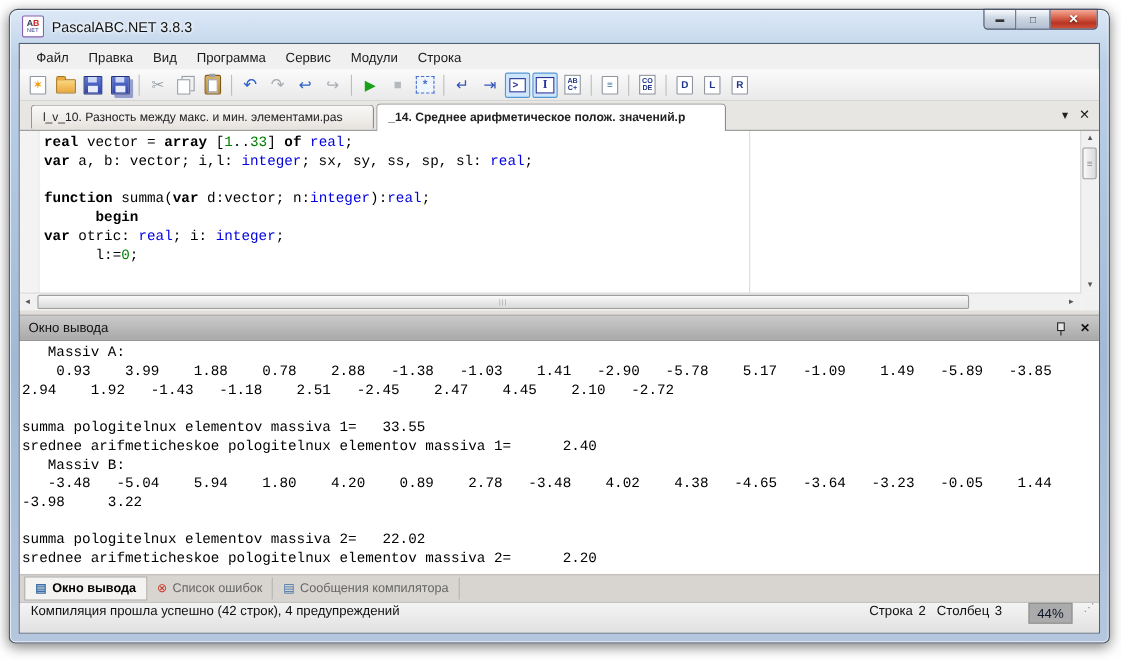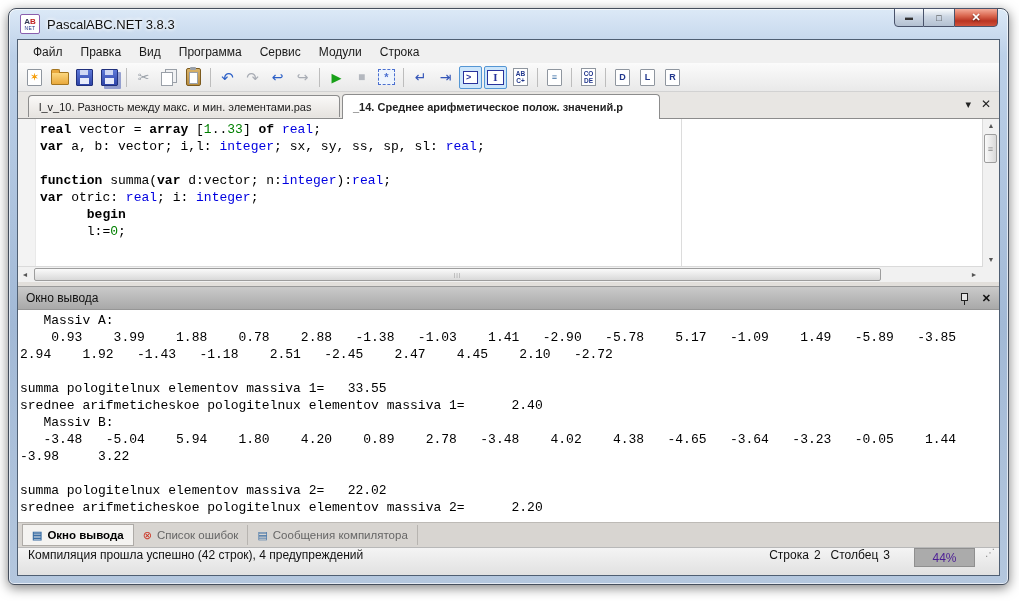--- a/index.html
+++ b/index.html
@@ -115,22 +115,22 @@
   .btab{display:flex;align-items:center;gap:5px;height:20px;padding:0 9px;font-size:11.5px;color:#666;border-right:1px solid #b7b4b0;white-space:nowrap}
   .btab.active{background:#f4f3f1;color:#000;font-weight:bold;border:1px solid #aeaba7}
   .bticon{font-size:11px;line-height:1}
 
   
   .statusbar{height:27px;flex:0 0 auto;background:linear-gradient(#f4f4f4,#e1e1e1);border-top:1px solid #b8b8b8;
     display:flex;align-items:flex-start;padding:0 6px;font-size:12px;color:#111}
   .sb-left{flex:1;padding-left:4px}
   .sb-pair{margin-right:10px}
   .sb-val{margin-left:5px}
-  .sb-zoom{width:61px;height:19px;background:#ababab;border:1px solid #8f8f8f;box-sizing:border-box;
-    display:flex;align-items:center;justify-content:center;margin:0 10px 0 14px;color:#4c1d95}
+  .sb-zoom{width:40px;height:19px;background:#ababab;border:1px solid #8f8f8f;box-sizing:border-box;
+    display:flex;align-items:center;justify-content:center;margin:0 10px 0 14px;color:#0f172a}
   .sb-grip{font-size:10px;color:#8a8a8a;line-height:1;margin-right:-2px}
 </style>
 </head>
 <body>
 
 <div class="win">
   <div class="titlebar">
     <span class="logo">
       <span class="l1"><span class="a">A</span><span class="b">B</span></span>
       <span class="l2">NET</span>
@@ -248,22 +248,22 @@
       </span>
     </div>
 
     <div class="editor">
       <div class="gutter"></div>
       <div class="code" id="code">
           <div class="code-line"><span class="tk-k">real</span><span class="tk-p"> vector = </span><span class="tk-k">array</span><span class="tk-p"> [</span><span class="tk-n">1</span><span class="tk-p">..</span><span class="tk-n">33</span><span class="tk-p">] </span><span class="tk-k">of</span><span class="tk-p"> </span><span class="tk-ty">real</span><span class="tk-p">;</span></div>
           <div class="code-line"><span class="tk-k">var</span><span class="tk-p"> a, b: vector; i,l: </span><span class="tk-ty">integer</span><span class="tk-p">; sx, sy, ss, sp, sl: </span><span class="tk-ty">real</span><span class="tk-p">;</span></div>
           <div class="code-line"></div>
           <div class="code-line"><span class="tk-k">function</span><span class="tk-p"> summa(</span><span class="tk-k">var</span><span class="tk-p"> d:vector; n:</span><span class="tk-ty">integer</span><span class="tk-p">):</span><span class="tk-ty">real</span><span class="tk-p">;</span></div>
+          <div class="code-line"><span class="tk-p">      </span><span class="tk-k">begin</span></div>
           <div class="code-line"><span class="tk-k">var</span><span class="tk-p"> otric: </span><span class="tk-ty">real</span><span class="tk-p">; i: </span><span class="tk-ty">integer</span><span class="tk-p">;</span></div>
-          <div class="code-line"><span class="tk-p">      </span><span class="tk-k">begin</span></div>
           <div class="code-line"><span class="tk-p">      l:=</span><span class="tk-n">0</span><span class="tk-p">;</span></div>
         </div>
       <div class="marginline"></div>
       <div class="vscroll">
         <div class="vs-up">▲</div>
         <div class="vs-thumb">≡</div>
         <div class="vs-dn">▼</div>
       </div>
       <div class="hscroll">
         <div class="hs-left">◄</div>

